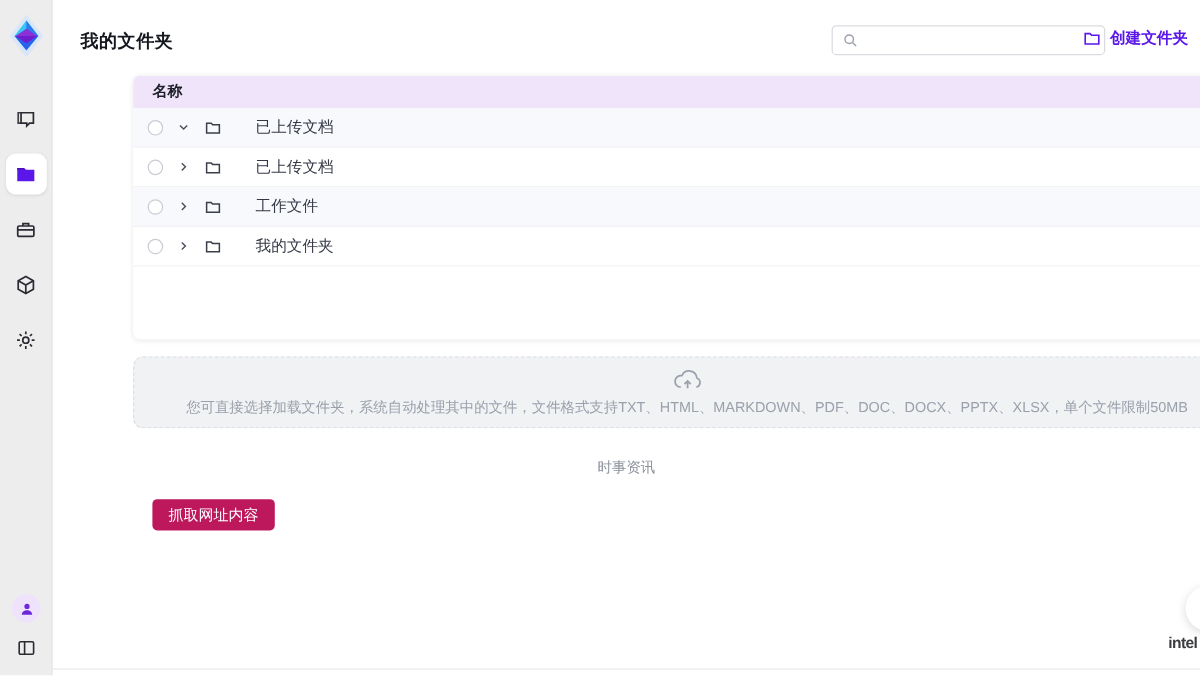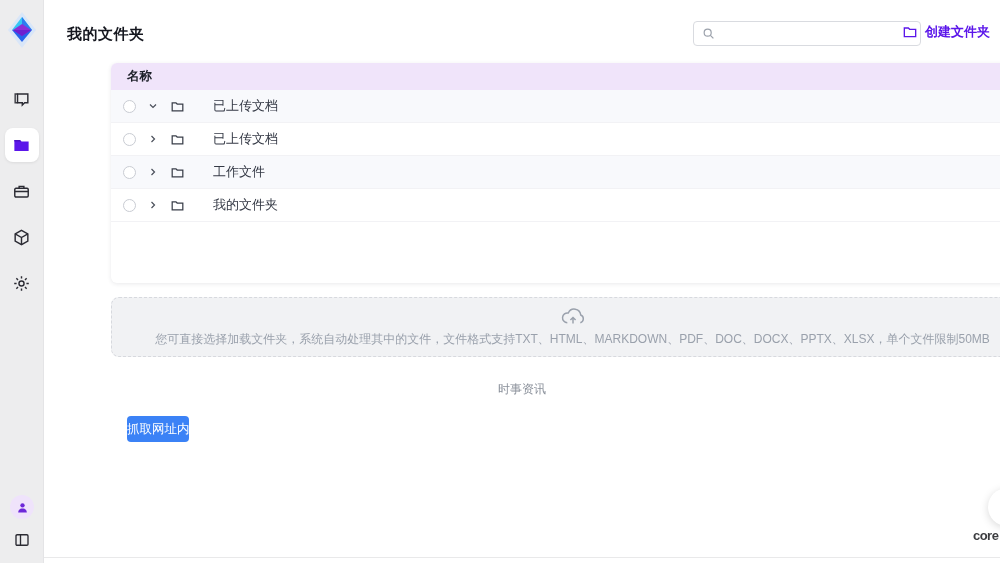--- a/index.html
+++ b/index.html
@@ -70,21 +70,21 @@
   }
   .upload-hint { font-size:12px; color:#9aa1ac;text-align:center; }
   .or-link { position:absolute; left:0; width:100%; top:381px; text-align:center; font-size:12px; color:#8b919b; }
   .url-row { position:absolute; left:83px; top:416px; width:863px; height:26px; display:flex; gap:9px; }
   .url-input {
     flex:1; height:26px; border:1px solid #dfe1e5; border-radius:6px; padding:0 12px;
     font-size:12.5px; color:#333; outline:none; font-family:inherit;
   }
   .url-input::placeholder { color:#c4c8ce; }
   .fetch-btn {
-    width:62px; height:26px; background:#3b82f6; color:#ffffff; border:none; border-radius:4px;
+    width:102px; height:26px; background:#be185d; color:#ffffff; border:none; border-radius:4px;
     font-size:12.5px; cursor:pointer; font-family:inherit; white-space:nowrap;
   }
   
   .download-fab {
     position:absolute; left:944px; top:488px; width:38px; height:38px; border-radius:50%;
     background:#ffffff; box-shadow:0 2px 8px rgba(0,0,0,.15);
     display:flex; align-items:center; justify-content:center; cursor:pointer; border:none;
   }
   .intel-logo { position:absolute; left:931px; top:528px; width:62px; text-align:center; color:#3c3d40; cursor:default; }
   .intel-line { font-size:13px; display:flex; align-items:baseline; justify-content:center; gap:2px; }
@@ -250,20 +250,20 @@
 
   <button class="download-fab">
     <svg width="17" height="17" viewBox="0 0 24 24" fill="none" stroke="#6d28d9" stroke-width="2">
       <path d="M12 4v9M8.5 9.5L12 13l3.5-3.5"></path>
       <path d="M4.5 13v5h15v-5" stroke-linejoin="round"></path>
     </svg>
   </button>
 
   <div class="intel-logo">
     <div class="intel-line">
-      <span class="intel-word">core</span>
+      <span class="intel-word">intel</span>
       <span class="core-word" style="text-transform: uppercase;">core</span>
     </div>
 
   </div>
 
   <div class="bottom-line"></div>
 </div>
 
 </body></html>

